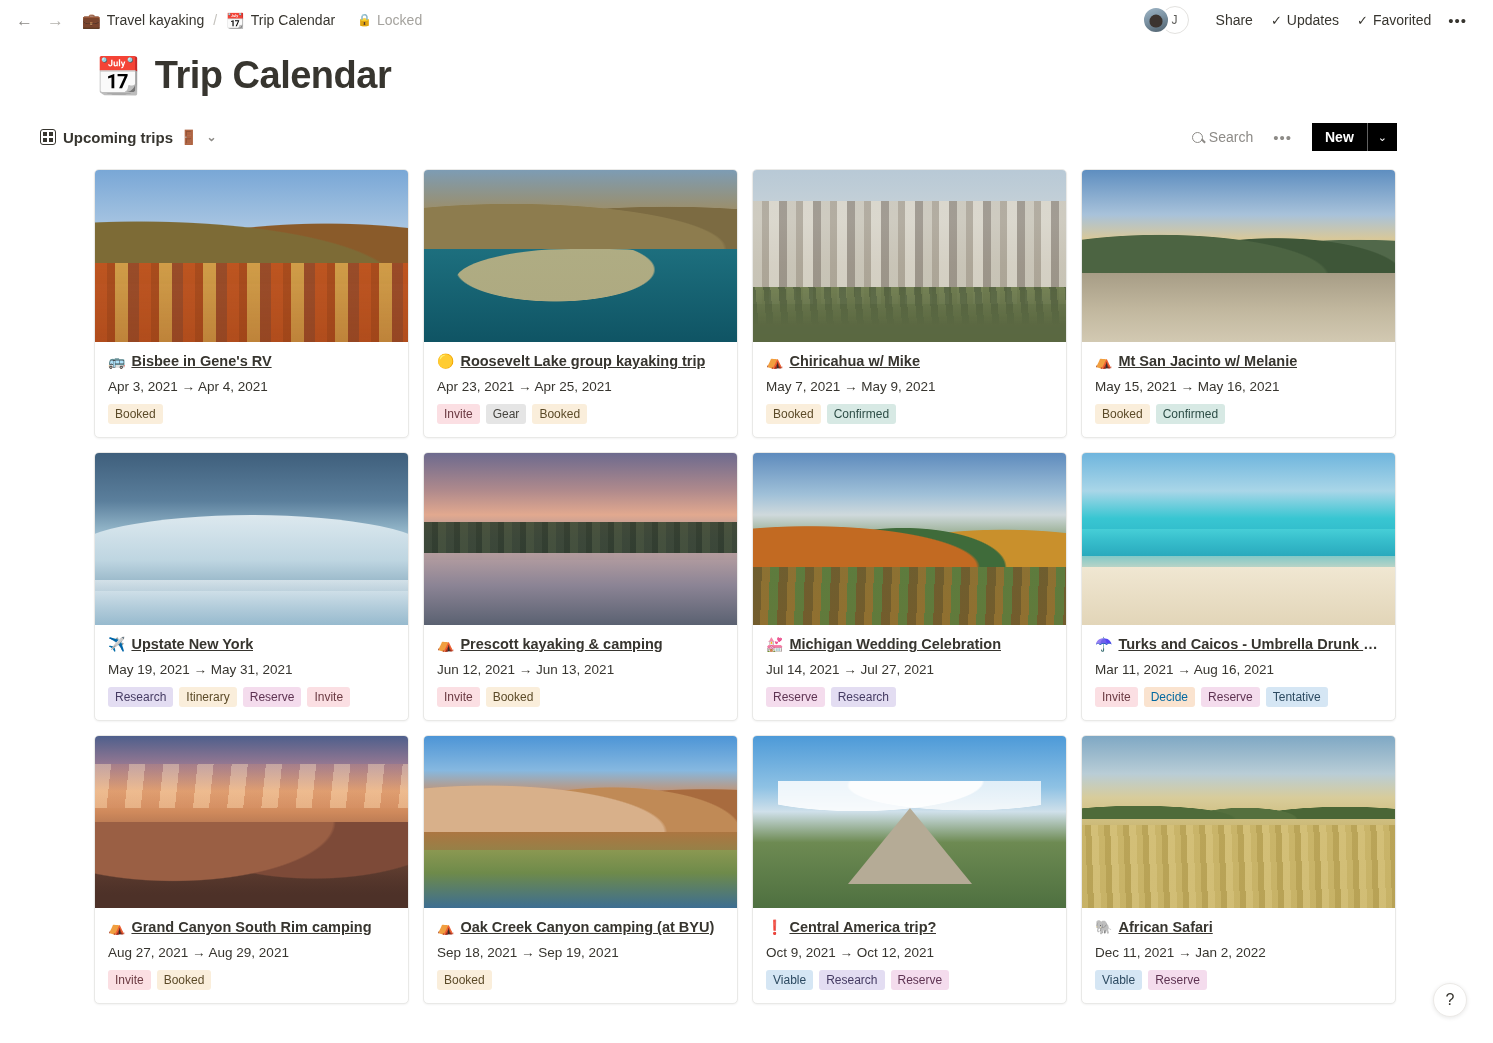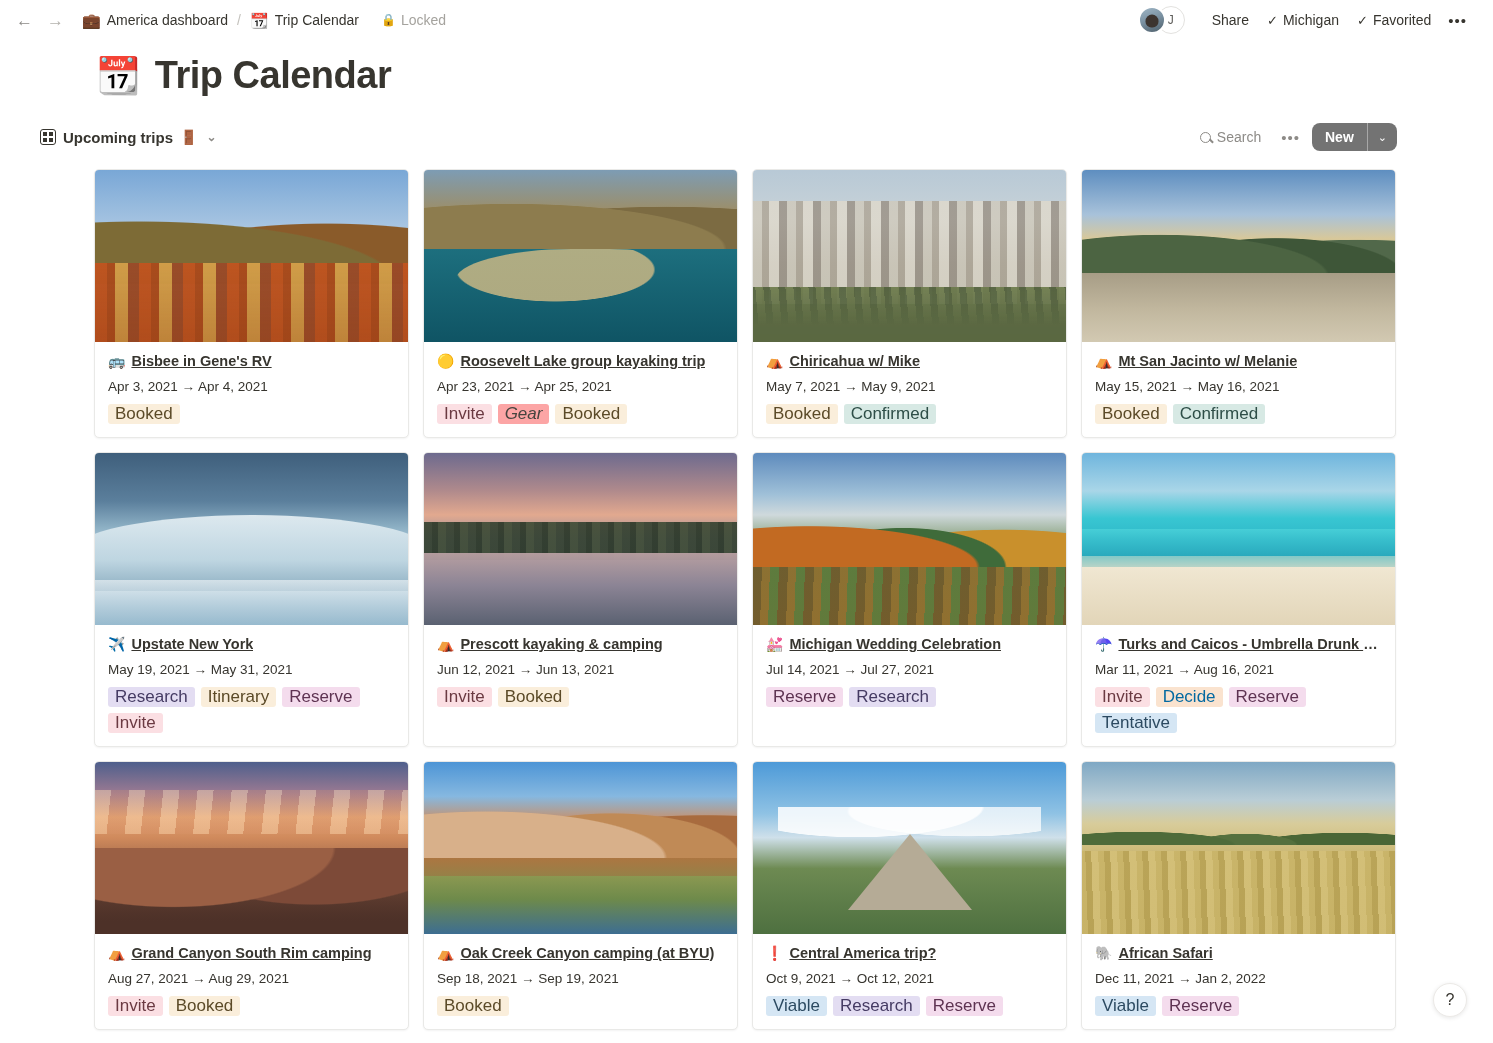--- a/index.html
+++ b/index.html
@@ -86,22 +86,22 @@
   .view-right { margin-left: auto; display: flex; align-items: center; gap: 4px; }
   .search-btn {
     display: flex; align-items: center; gap: 6px;
     color: #8d8b87; font-size: 14px; padding: 4px 8px;
     border-radius: 4px; cursor: pointer;
   }
   .mag { width: 11px; height: 11px; border: 1.6px solid #8d8b87; border-radius: 50%; position: relative; }
   .mag::after { content:""; position:absolute; width:5px; height:1.6px; background:#8d8b87; transform: rotate(45deg); right:-4px; bottom:0px; }
   .vb-dots { color: #8d8b87; font-size: 15px; letter-spacing: 1px; padding: 4px 8px; cursor: pointer; }
   .new-btn {
-    display: flex; align-items: stretch; background: #737373;
-    border-radius: 8px; overflow: hidden; cursor: pointer;
+    display: flex; align-items: stretch; background: #000000;
+    border-radius: 0; overflow: hidden; margin-left: 8px; cursor: pointer;
   }
   .new-btn .lbl { color:#fff; font-size:14px; font-weight:bold; padding:6px 13px; }
   .new-btn .div { width:1px; background: rgba(255,255,255,.38); }
   .new-btn .cv { color:#fff; font-size:11px; padding:6px 10px; display:flex; align-items:center; }
 
   
   .gallery {
     display: grid;
     grid-template-columns: repeat(4, 315px);
     gap: 14px;
@@ -119,21 +119,21 @@
   .card-body { padding: 11px 13px 13px 13px; }
   .card-title {
     font-size: 14.5px; font-weight: bold; color: #37352f;
     display: flex; align-items: center; gap: 6px;
     white-space: nowrap; overflow: hidden; text-overflow: ellipsis;
   }
   .card-title .ti { flex: 0 0 auto; font-size: 14px; }
   .card-title .tx { overflow: hidden; text-overflow: ellipsis; white-space: nowrap; text-decoration: underline; }
   .card-date { font-size: 13.5px; color: #37352f; margin-top: 10px; }
   .tags { display: flex; flex-wrap: wrap; gap: 6px; margin-top: 10px; }
-  .tag { font-size: 17px; padding: 2px 7px; border-radius: 3px; line-height: 16px; white-space: nowrap; }
+  .tag { font-size: 12px; padding: 2px 7px; border-radius: 3px; line-height: 16px; white-space: nowrap; }
 
   .help-btn {
     position: absolute; right: 26px; bottom: 26px;
     width: 34px; height: 34px; border-radius: 50%;
     background: #fff; border: 1px solid #eceae7;
     box-shadow: 0 1px 4px rgba(15,15,15,.10);
     display: flex; align-items: center; justify-content: center;
     font-size: 16px; color: #37352f; cursor: pointer;
   }
 
@@ -246,21 +246,21 @@
 <body>
 
 <div class="topbar">
   <div class="nav-arrows">
     <span class="arrow back">←</span>
     <span class="arrow">→</span>
   </div>
 
   <div class="crumb">
     <span class="crumb-emoji">💼</span>
-    <span>America dashboard</span>
+    <span>Travel kayaking</span>
   </div>
   <span class="crumb-sep">/</span>
   <div class="crumb">
     <span class="crumb-emoji">📆</span>
     <span>Trip Calendar</span>
   </div>
 
   <div class="locked">
     <span class="lock-glyph">🔒</span>
     <span>Locked</span>
@@ -269,21 +269,21 @@
   <div class="topbar-right">
     <div class="avatars">
       <div class="avatar photo"></div>
       <div class="avatar initial">J</div>
     </div>
     <div class="tb-item">
       <span>Share</span>
     </div>
     <div class="tb-item">
       <span class="chk">✓</span>
-      <span>Michigan</span>
+      <span>Updates</span>
     </div>
     <div class="tb-item">
       <span class="chk">✓</span>
       <span>Favorited</span>
     </div>
     <div class="tb-dots">•••</div>
   </div>
 </div>
 
 <div class="page-title">
@@ -339,21 +339,21 @@
         <div class="sc sc2"></div>
       </div>
       <div class="card-body">
         <div class="card-title">
           <span class="ti">🟡</span>
           <span class="tx">Roosevelt Lake group kayaking trip</span>
         </div>
         <div class="card-date">Apr 23, 2021 → Apr 25, 2021</div>
         <div class="tags">
           <span class="tag" style="background: rgb(251, 223, 227); color: rgb(107, 58, 66);">Invite</span>
-          <span class="tag" style="background: #fca5a5; color: rgb(70, 68, 63); font-style: italic;">Gear</span>
+          <span class="tag" style="background: #e5e5e5; color: rgb(70, 68, 63);">Gear</span>
           <span class="tag" style="background: rgb(250, 238, 219); color: rgb(91, 74, 40);">Booked</span>
         </div>
       </div>
     </div>
     <div class="card">
       <div class="card-img">
         <div class="sc sc3"></div>
       </div>
       <div class="card-body">
         <div class="card-title">

